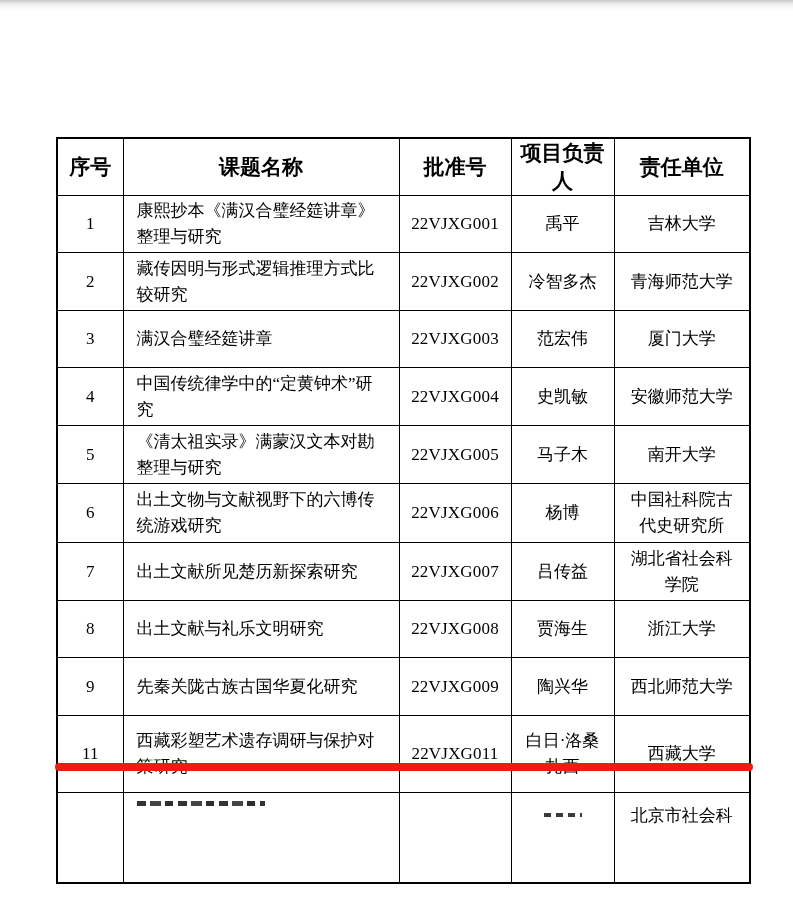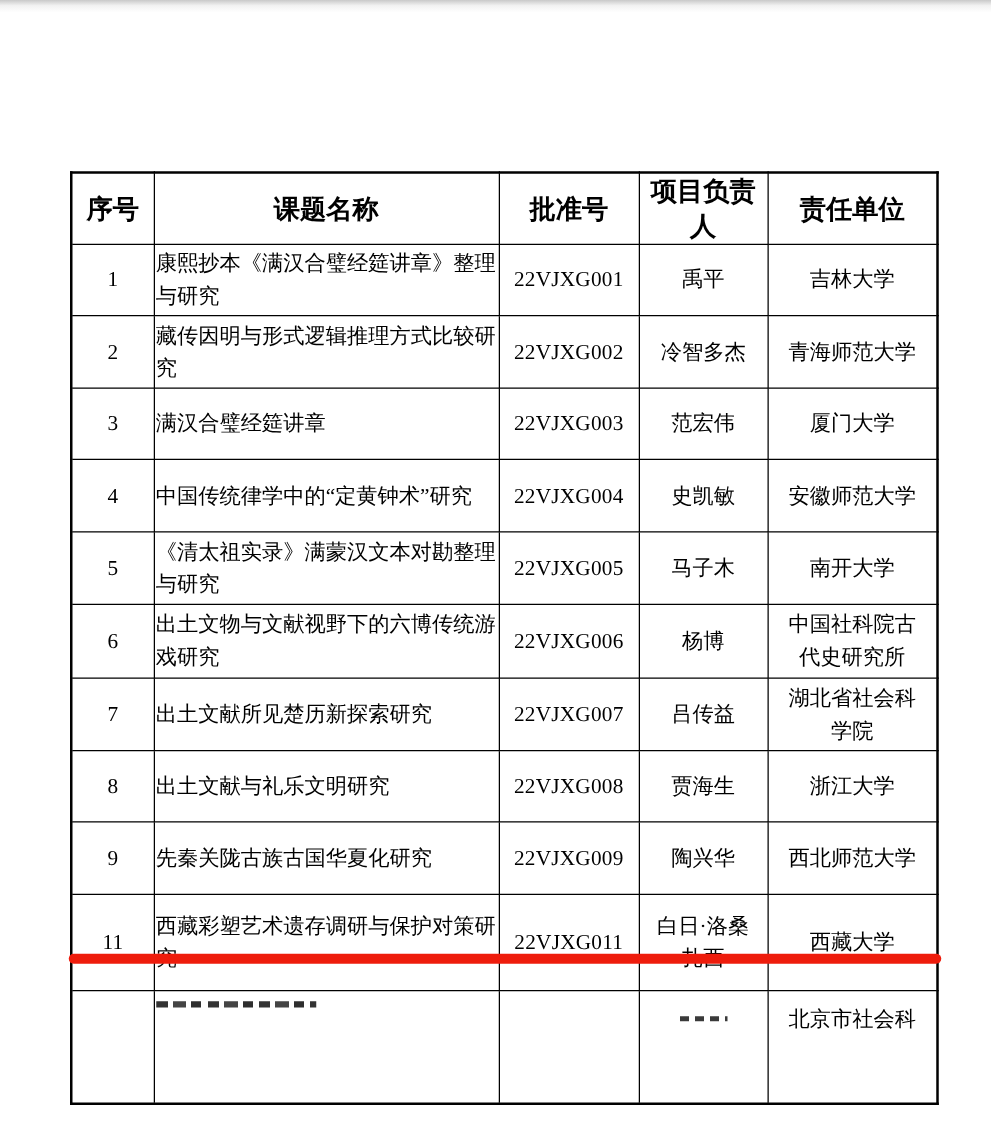--- a/index.html
+++ b/index.html
@@ -33,21 +33,21 @@
 
   th {
     font-family: Liberation Mono, monospace;
     font-weight: bold; font-size: 21px; text-align: center; vertical-align: middle;
     height: 53px;
   }
   td {
     font-size: 17px; text-align: center; vertical-align: middle;
     line-height: 26px; padding: 2px 4px;
   }
-  td.cell-title { text-align: left; padding: 2px 1px; }
+  td.cell-title { text-align: left; padding: 2px 13px; }
   td.cell-code  { letter-spacing: 0.2px; text-align: center; }
   td.cell-unit  { padding: 2px 15px; text-align: center; }
   td.cell-leader{ padding: 12px 8px; }
 
   tr.h57  td { height: 57px; }
   tr.h58  td { height: 58px; }
   tr.h59  td { height: 59px; }
   tr.h66  td { height: 66px; }
   tr.h90  td { height: 90px; vertical-align: top; }
   tr.h90 td.cell-unit { padding-top: 10px; vertical-align: top; }

